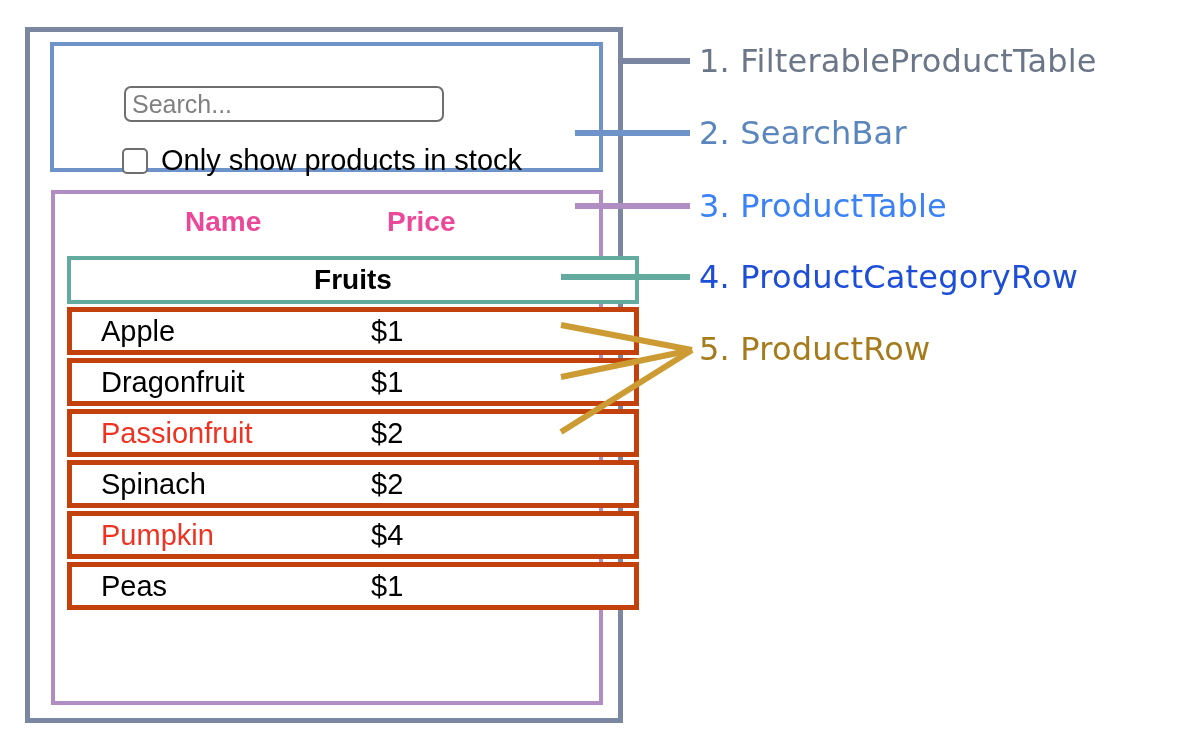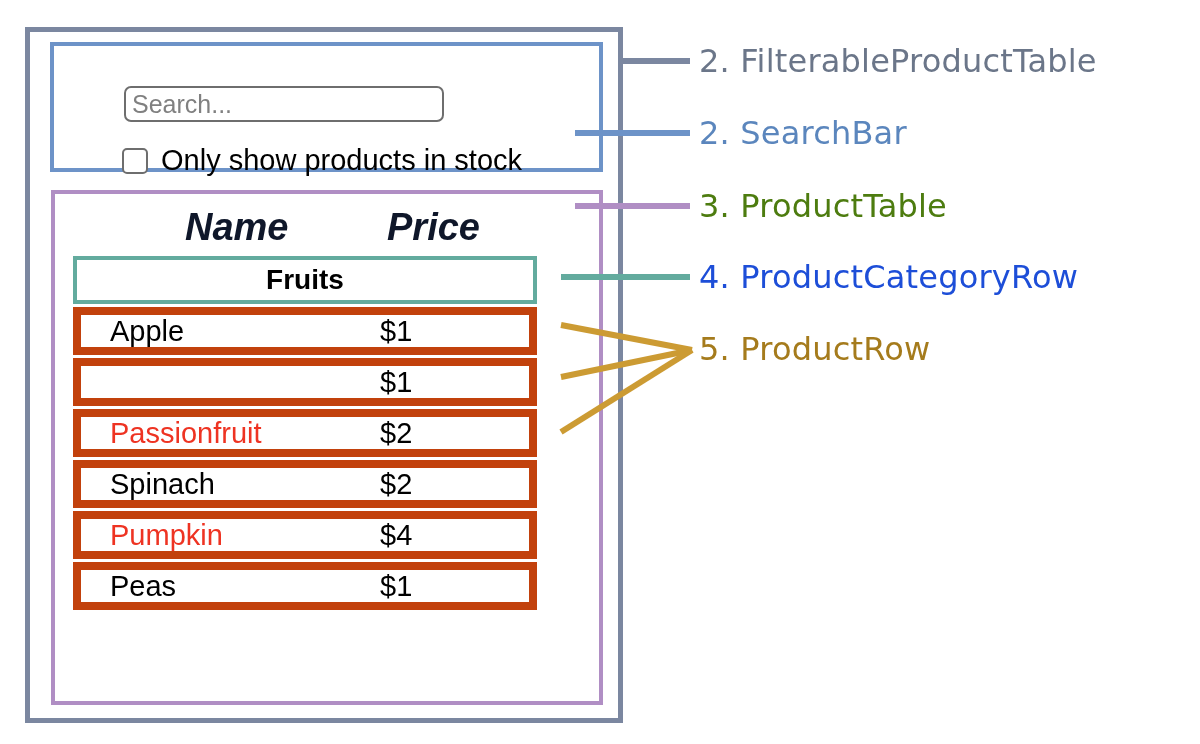--- a/index.html
+++ b/index.html
@@ -100,48 +100,47 @@
   
   .table-head {
     position: absolute;
     left: 0;
     top: 12px;
     width: 100%;
     height: 42px;
   }
   .th {
     position: absolute;
-    font-size: 38px;
+    font-size: 28px;
     font-weight: bold;
-    color: #0f172a;
+    color: #ec4899;
     top: 0;
-    font-style: italic;
   }
   .th-name  { left: 130px; }
   .th-price { left: 332px; }
 
   .rows-area {
     position: absolute;
-    left: 18px;
+    left: 12px;
     top: 62px;
-    width: 464px;
+    width: 572px;
   }
 
   .row {
     position: relative;
     box-sizing: border-box;
     height: 48px;
     background: #ffffff;
     margin-bottom: 3px;
   }
   .row-category {
     border: 4px solid #63ab9e;
   }
   .row-product {
-    border: 8px solid #c2410c;
+    border: 5px solid #c2410c;
   }
   .row.gap-before {
     margin-top: 18px;
   }
 
   .cat-label {
     position: absolute;
     left: 0;
     right: 0;
     top: 50%;
@@ -193,21 +192,21 @@
   .legend-label {
     position: absolute;
     font-size: 32px;
     letter-spacing: 0.2px;
     white-space: nowrap;
     line-height: 1;
     font-family: "DejaVu Sans", sans-serif;
   }
   .ll-1 { left: 699px; top: 45px;  color: #6b7689; }
   .ll-2 { left: 699px; top: 117px; color: #5b86bd; }
-  .ll-3 { left: 699px; top: 190px; color: #4d7c0f; }
+  .ll-3 { left: 699px; top: 190px; color: #3b82f6; }
   .ll-4 { left: 699px; top: 261px; color: #1d4ed8; }
   .ll-5 { left: 699px; top: 333px; color: #a57b1c; }
 </style>
 </head>
 <body>
 
 <div class="frame-outer">
 
   <div class="frame-searchbar">
     <input class="search-input" type="text" placeholder="Search..." value="" style="">
@@ -229,20 +228,21 @@
       <div class="row row-category">
         <span class="cat-label">Fruits</span>
       </div>
 
       <div class="row row-product">
         <span class="cell-name">Apple</span>
         <span class="cell-price">$1</span>
       </div>
 
       <div class="row row-product">
+        <span class="cell-name">Dragonfruit</span>
         <span class="cell-price">$1</span>
       </div>
 
       <div class="row row-product">
         <span class="cell-name out-of-stock">Passionfruit</span>
         <span class="cell-price">$2</span>
       </div>
 
 
       <div class="row row-product">
@@ -274,18 +274,18 @@
 
     <line x1="575" y1="206" x2="690" y2="206" stroke="#b08ec4" stroke-width="6"></line>
 
     <line x1="561" y1="277" x2="690" y2="277" stroke="#63ab9e" stroke-width="6"></line>
 
     <line x1="561" y1="325" x2="692" y2="350" stroke="#cc9b33" stroke-width="6"></line>
     <line x1="561" y1="377" x2="692" y2="350" stroke="#cc9b33" stroke-width="6"></line>
     <line x1="561" y1="432" x2="692" y2="350" stroke="#cc9b33" stroke-width="6"></line>
   </svg>
 
-  <span class="legend-label ll-1">2. FilterableProductTable</span>
+  <span class="legend-label ll-1">1. FilterableProductTable</span>
   <span class="legend-label ll-2">2. SearchBar</span>
   <span class="legend-label ll-3">3. ProductTable</span>
   <span class="legend-label ll-4">4. ProductCategoryRow</span>
   <span class="legend-label ll-5">5. ProductRow</span>
 </div>
 
 </body></html>

